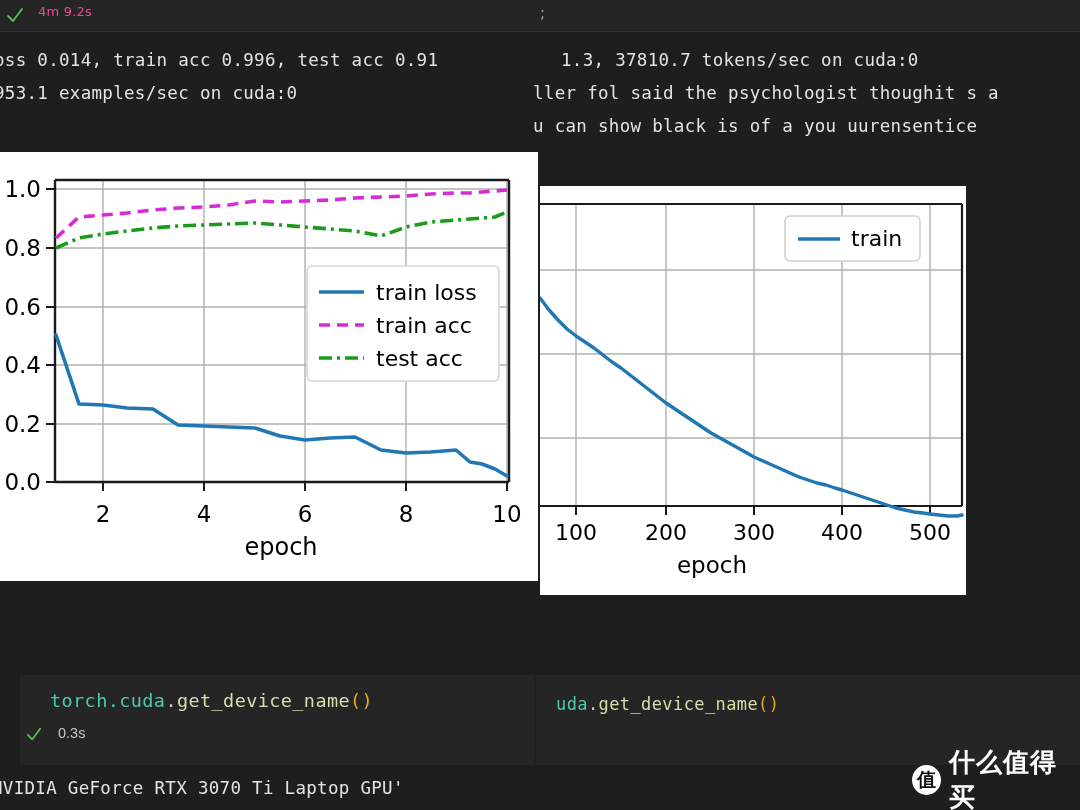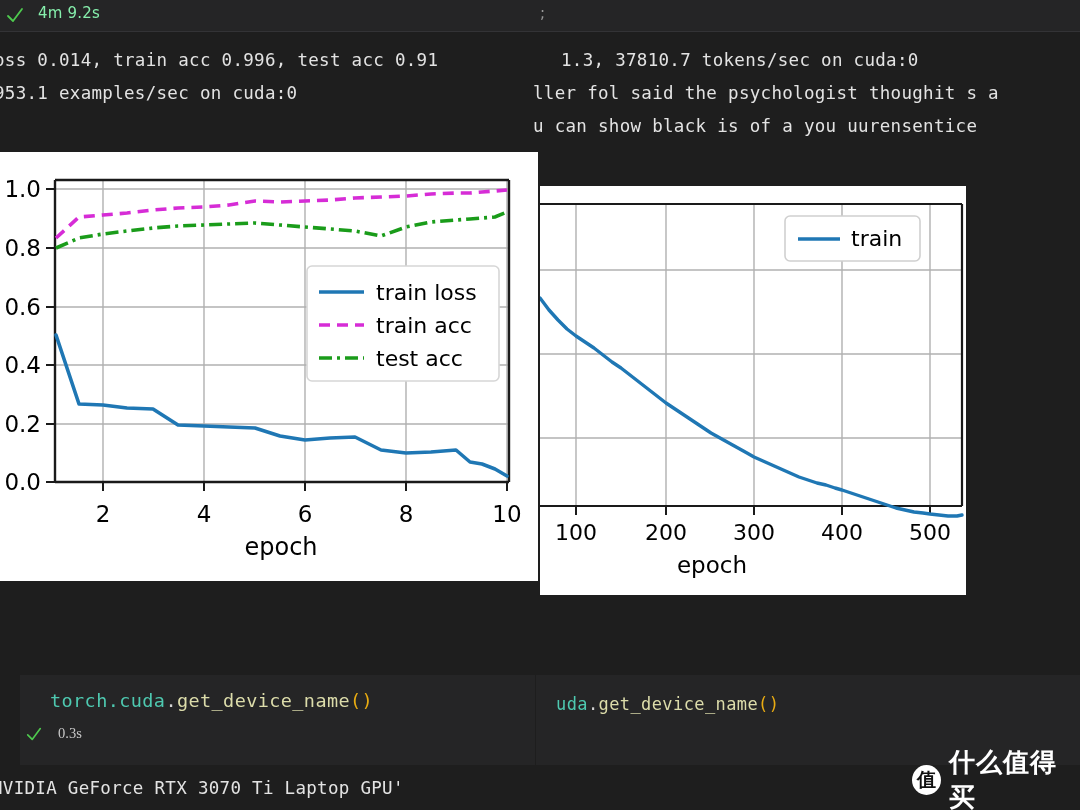--- a/index.html
+++ b/index.html
@@ -26,23 +26,23 @@
     border-bottom: 1px solid #333336;
   }
   .status-strip .check {
     position: absolute;
     left: 5px; top: 5px;
     width: 20px; height: 20px;
   }
   .status-strip .elapsed {
     position: absolute;
     left: 38px; top: 4px;
-    color: #86efac;
-    font-family: "DejaVu Sans", "Liberation Sans", sans-serif;
-    font-size: 15px;
+    color: #ec4899;
+    font-family: "DejaVu Sans", "Liberation Sans", sans-serif;
+    font-size: 13px;
     letter-spacing: 0.2px;
   }
   .status-strip .right-stub {
     position: absolute;
     left: 540px; top: 4px;
     color: #9a9a9a;
     font-family: "DejaVu Sans", "Liberation Sans", sans-serif;
     font-size: 15px;
   }
 
@@ -106,21 +106,21 @@
 
   .code-cell .check2 {
     position: absolute;
     left: 5px; top: 50px;
     width: 18px; height: 18px;
   }
   .code-cell .elapsed2 {
     position: absolute;
     left: 38px; top: 50px;
     color: #c8c8c8;
-    font-family: Liberation Serif, serif;
+    font-family: Liberation Sans, sans-serif;
     font-size: 14.5px;
   }
   .code-cell .right-code-line {
     position: absolute;
     left: 536px; top: 19px;
     font-size: 17px;
     letter-spacing: 0.4px;
     white-space: pre;
   }
   .cell-divider {

